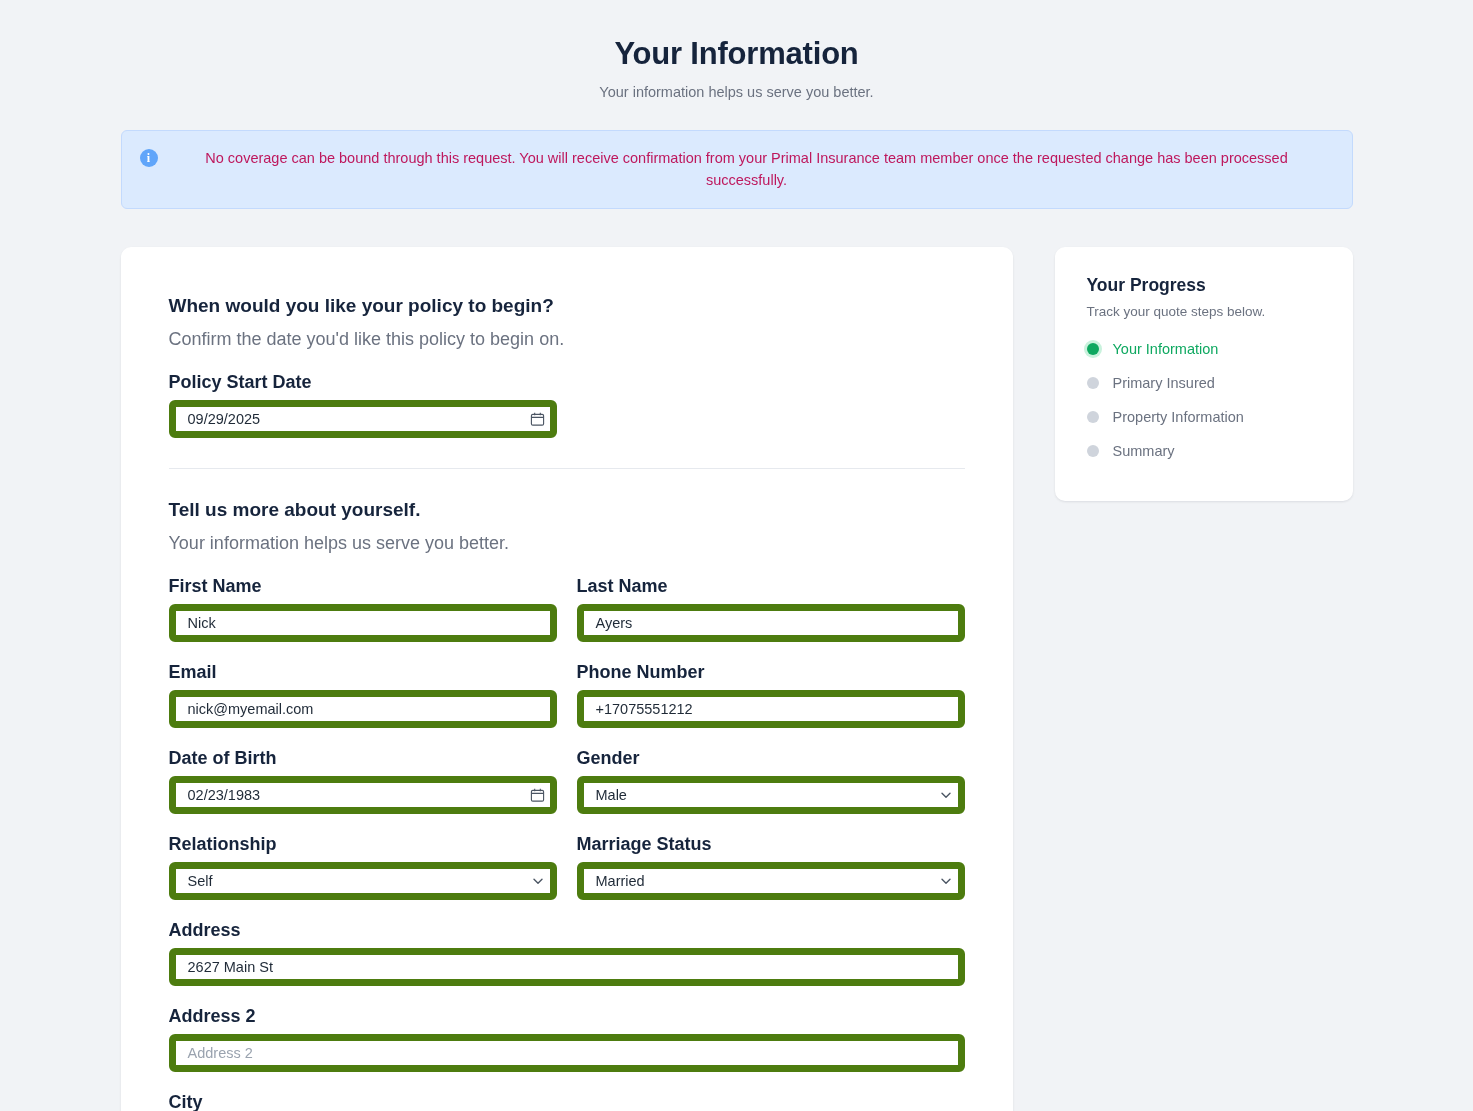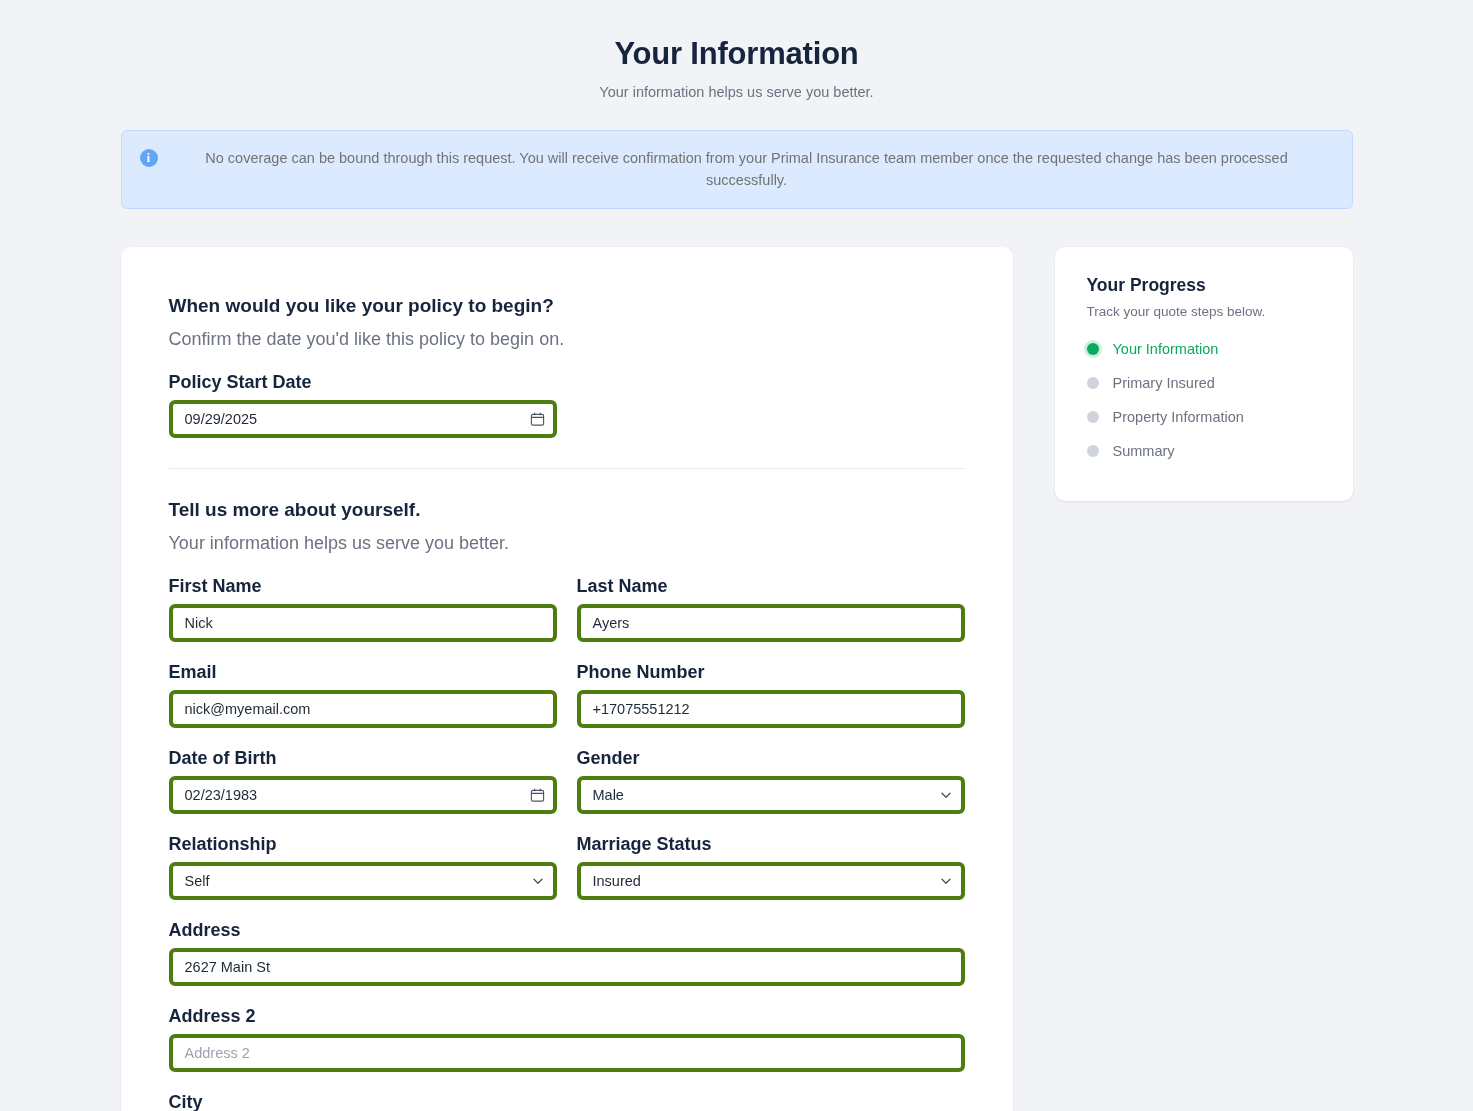--- a/index.html
+++ b/index.html
@@ -56,21 +56,21 @@
     font-size: 12px;
     font-weight: bold;
     line-height: 18px;
     text-align: center;
     margin-top: 2px;
     font-family: "Liberation Serif", serif;
   }
   .alert-text {
     flex: 1 1 auto;
     text-align: center;
-    color: #737373;
+    color: #be185d;
     font-size: 14.5px;
     line-height: 1.55;
     padding-right: 10px;
   }
   .content {
     display: flex;
     align-items: flex-start;
     gap: 42px;
     margin: 38px auto 0 auto;
     width: 1232px;
@@ -100,21 +100,21 @@
   .field-label {
     font-size: 18px;
     font-weight: bold;
     color: #16243c;
     margin-bottom: 7px;
     display: block;
   }
   .input {
     width: 100%;
     height: 38px;
-    border: 4px solid #4d7c0f;
+    border: 7px solid #4d7c0f;
     border-radius: 6px;
     background: #ffffff;
     font-size: 14.5px;
     color: #1f2a37;
     padding: 0 12px;
     font-family: "Liberation Sans", sans-serif;
     display: flex;
     align-items: center;
   }
   .input.placeholder { color: #9aa3af; }
@@ -296,21 +296,21 @@
           <div class="input-wrap">
             <div class="input">Self</div>
             <svg class="chev" viewBox="0 0 12 12">
               <polyline points="2,4.2 6,8.2 10,4.2" fill="none" stroke="#4b5563" stroke-width="1.4" stroke-linecap="round" stroke-linejoin="round"></polyline>
             </svg>
           </div>
         </div>
         <div class="col">
           <label class="field-label">Marriage Status</label>
           <div class="input-wrap">
-            <div class="input">Insured</div>
+            <div class="input">Married</div>
             <svg class="chev" viewBox="0 0 12 12">
               <polyline points="2,4.2 6,8.2 10,4.2" fill="none" stroke="#4b5563" stroke-width="1.4" stroke-linecap="round" stroke-linejoin="round"></polyline>
             </svg>
           </div>
         </div>
       </div>
 
       <div class="full">
         <label class="field-label">Address</label>
         <div class="input">2627 Main St</div>

